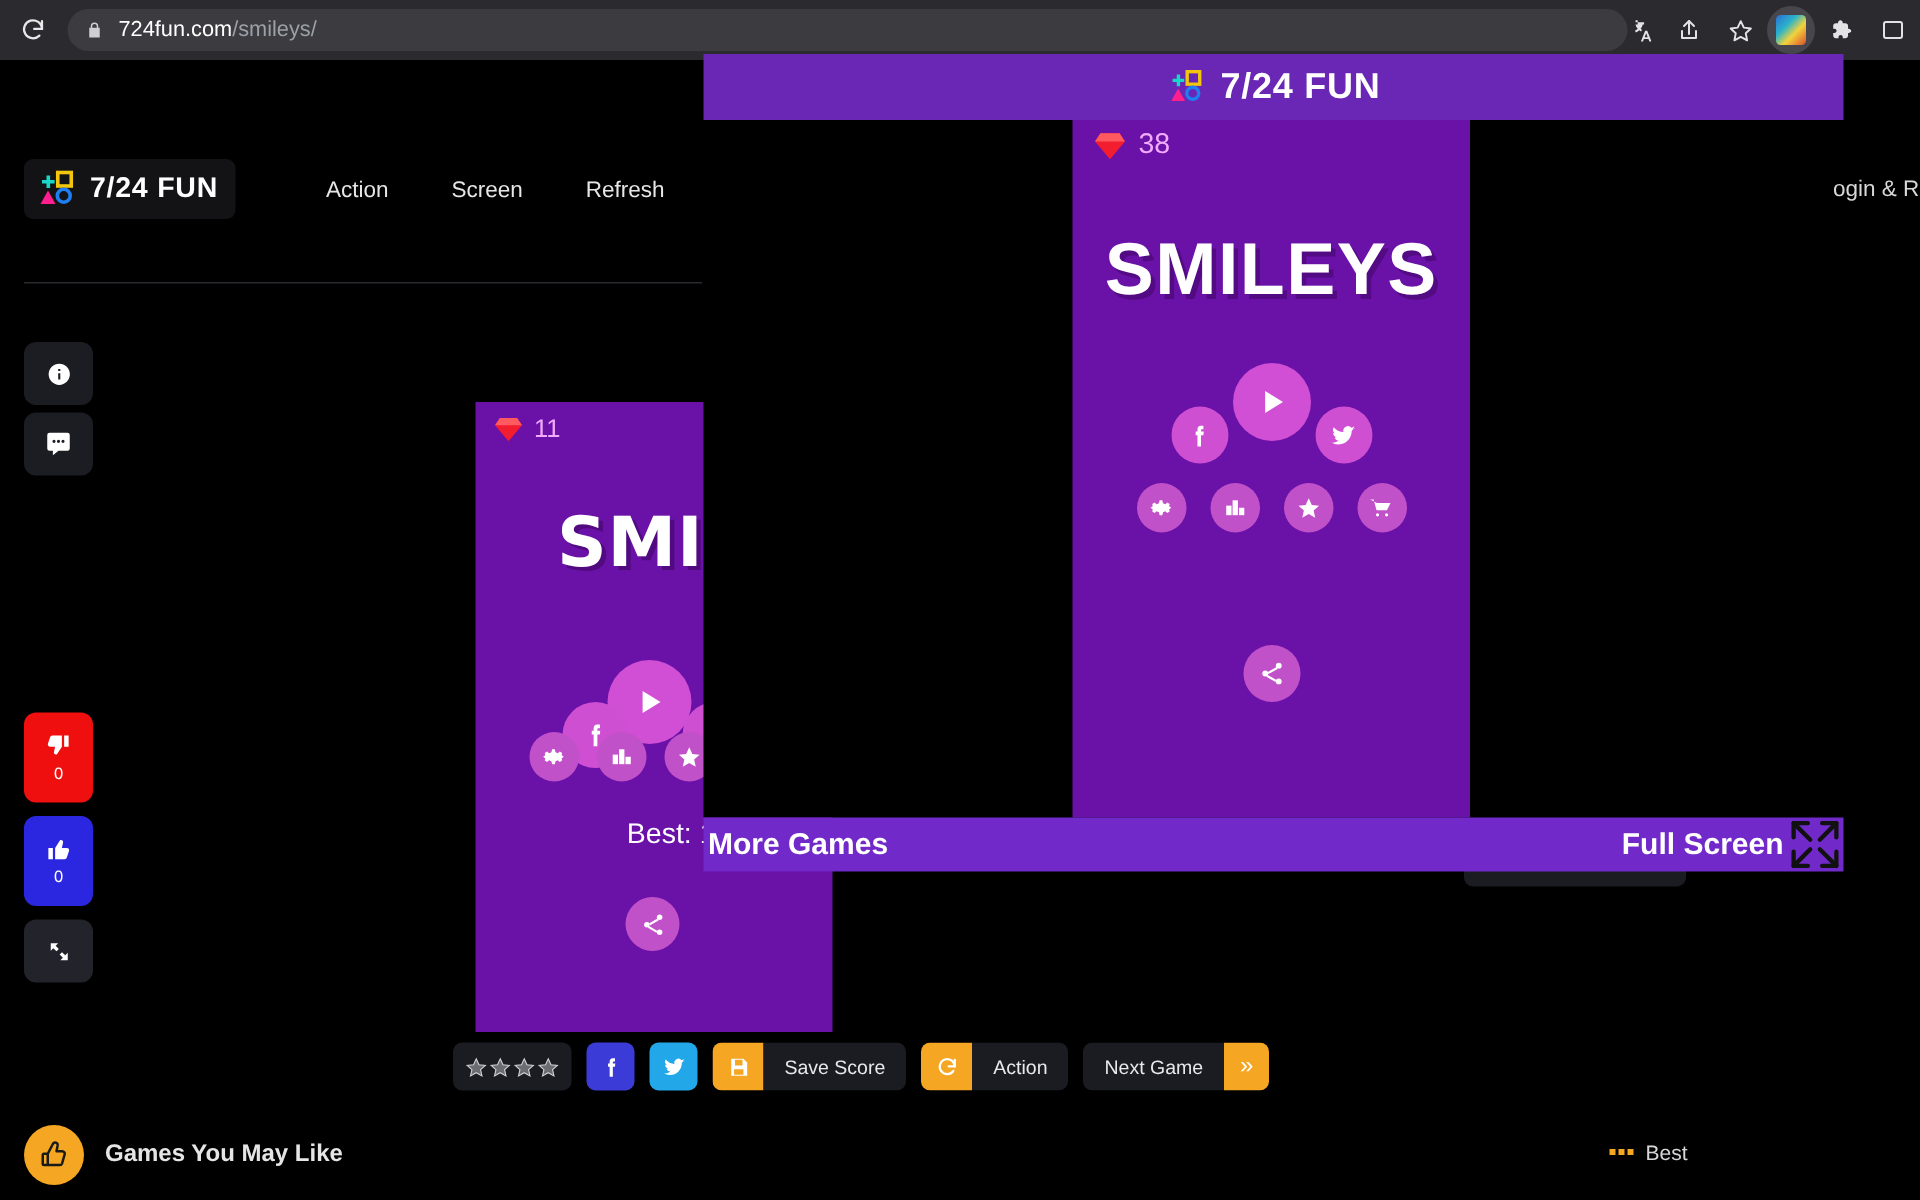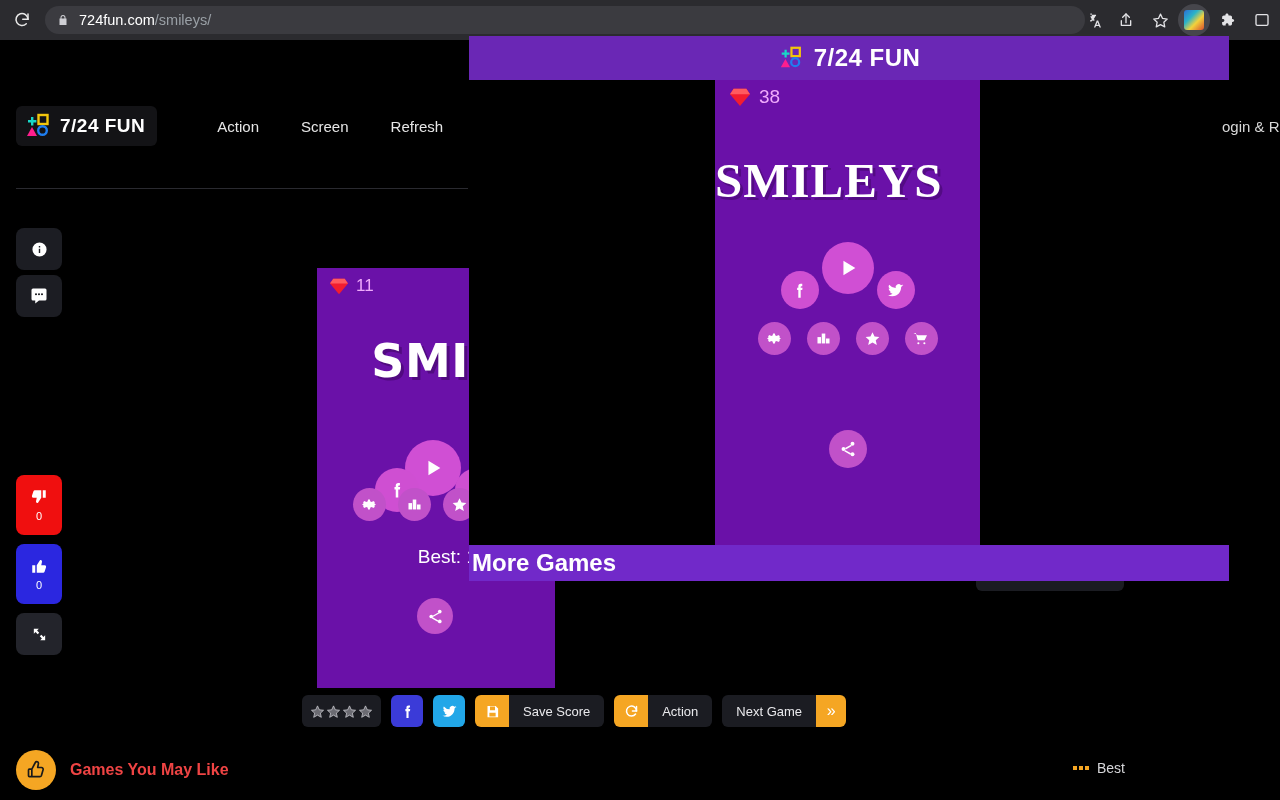--- a/index.html
+++ b/index.html
@@ -154,21 +154,21 @@
   }
   .combo.rev .icon-part { order: 2; width: 30px; }
   .combo.rev .label-part { order: 1; }
 
   
   .gyml { position: absolute; left: 16px; top: 710px; display: flex; align-items: center; gap: 14px; }
   .gyml-badge {
     width: 40px; height: 40px; border-radius: 50%; background: #f5a623;
     display: flex; align-items: center; justify-content: center; color: #111;
   }
-  .gyml-title { font-size: 16px; font-weight: 700; color: #ef4444; }
+  .gyml-title { font-size: 16px; font-weight: 700; color: #e5e5e5; }
   .more-link {
     position: absolute; right: 155px; top: 720px; display: flex; align-items: center; gap: 8px;
   }
   .dots { display: flex; gap: 2.5px; }
   .dots i { width: 3.5px; height: 3.5px; background: #f5a623; display: block; }
   .more-text { font-size: 14px; color: #d6d6d9; }
 
   
   .overlay-header {
     position: absolute; left: 469px; top: 36px; width: 760px; height: 44px;
@@ -180,22 +180,22 @@
   .overlay-stage {
     position: absolute; left: 469px; top: 80px; width: 511px; height: 465px; background: #000;
   }
   .game-front {
     position: absolute; left: 715px; top: 80px; width: 265px; height: 465px;
     background: #6a11a8; overflow: hidden;
   }
   .front-gem { display: flex; align-items: center; gap: 8px; padding: 6px 0 0 14px; }
   .front-gem .gem-count { font-size: 19px; }
   .front-title {
-    margin-top: 44px; text-align: left; font-size: 49px; font-weight: 800; color: #fff;
-    font-family: Liberation Serif, serif; letter-spacing: 1px;
+    margin-top: 44px; text-align: center; font-size: 49px; font-weight: 800; color: #fff;
+    font-family: Liberation Sans, sans-serif; letter-spacing: 1px;
     text-shadow: 3px 3px 0 rgba(60,5,95,.5);
   }
   .front-play {
     position: absolute; left: 50%; top: 162px; transform: translateX(-50%);
     width: 52px; height: 52px; border-radius: 50%; background: #d04fd4;
     display: flex; align-items: center; justify-content: center;
   }
   .front-social { position: absolute; left: 0; top: 191px; width: 100%; display: flex; justify-content: center; gap: 58px; }
   .front-social .circ {
     width: 38px; height: 38px; border-radius: 50%; background: #cf4fd2;
@@ -210,21 +210,21 @@
   .front-share {
     position: absolute; left: 50%; top: 350px; transform: translateX(-50%);
     width: 38px; height: 38px; border-radius: 50%; background: #c151c9;
     display: flex; align-items: center; justify-content: center;
   }
 
   .overlay-footer {
     position: absolute; left: 469px; top: 545px; width: 760px; height: 36px;
     background: #7129c9; display: flex; align-items: center;
   }
-  .footer-left { font-size: 24px; font-weight: 700; color: #fff; margin-left: 3px; }
+  .footer-left { font-size: 20px; font-weight: 700; color: #fff; margin-left: 3px; }
   .footer-right {
     margin-left: auto; display: flex; align-items: center; gap: 2px;
     font-size: 20px; font-weight: 700; color: #fff;
   }
   .fs-icon { display: flex; align-items: center; justify-content: center; }
 
   .dark-chip {
     position: absolute; left: 976px; top: 563px; width: 148px; height: 28px;
     background: #1b1c22; border-radius: 6px;
   }
@@ -528,15 +528,30 @@
           <circle cx="18" cy="19" r="2.6"></circle>
           <path d="M8 10.8l8-4.6 1 1.7-8 4.6zM8 13.2l8 4.6-1 1.7-8-4.6z"></path>
         </svg>
     </div>
   </div>
 
   <div class="dark-chip"></div>
 
   <div class="overlay-footer">
     <span class="footer-left">More Games</span>
+    <span class="footer-right">
+      <span>Full Screen</span>
+      <span class="fs-icon">
+        <svg width="38" height="38" viewBox="0 0 24 24" fill="none" stroke="#111" stroke-width="1.8" stroke-linecap="round" stroke-linejoin="round">
+          <polyline points="3 9 3 3 9 3"></polyline>
+            <line x1="3" y1="3" x2="10" y2="10"></line>
+          <polyline points="21 9 21 3 15 3"></polyline>
+            <line x1="21" y1="3" x2="14" y2="10"></line>
+          <polyline points="3 15 3 21 9 21"></polyline>
+            <line x1="3" y1="21" x2="10" y2="14"></line>
+          <polyline points="21 15 21 21 15 21"></polyline>
+            <line x1="21" y1="21" x2="14" y2="14"></line>
+        </svg>
+      </span>
+    </span>
   </div>
 
 </div>
 
 </body></html>

